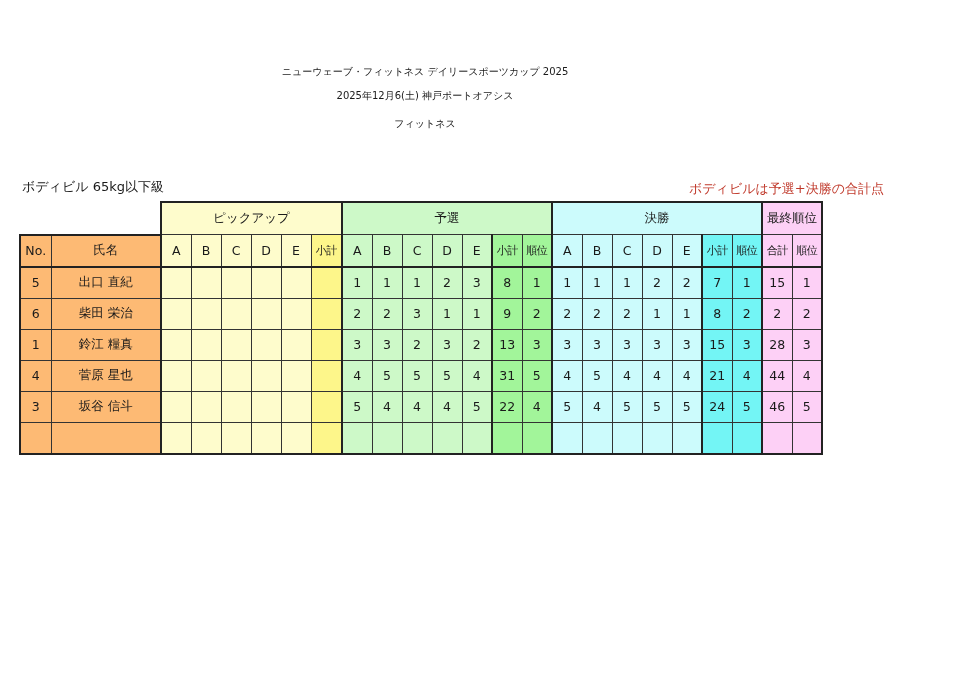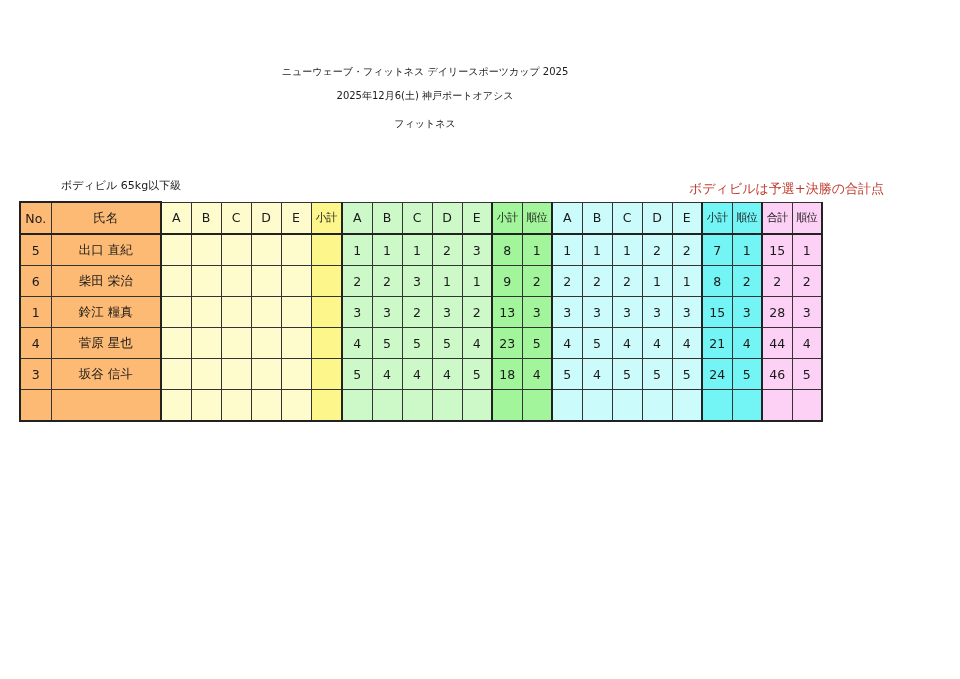--- a/index.html
+++ b/index.html
@@ -2,21 +2,21 @@
 <html><head>
 <meta charset="utf-8">
 <style>
   html, body { margin:0; padding:0; background:#ffffff; }
   body { width:960px; height:679px; position:relative; overflow:hidden;
          font-family:"DejaVu Sans", "Liberation Sans", sans-serif; color:#1a1a1a; }
   .title { position:absolute; left:0; width:850px; text-align:center; font-size:10px; }
   .t1 { top:65px; }
   .t2 { top:89px; }
   .t3 { top:117px; }
-  .class-label { position:absolute; left:22px; top:178px; font-size:11px;margin-left:39px; }
+  .class-label { position:absolute; left:22px; top:178px; font-size:13px; }
   .note { position:absolute; left:689px; top:180px; font-size:13px; color:#c0392b; }
   table.results { position:absolute; left:19px; top:201px; border-collapse:collapse;
                   font-size:12.5px; table-layout:fixed; }
   table.results td { border:1px solid #333; text-align:center; padding:0; height:30px; }
   table.results tr.grp td { height:31px; }
   .thick-l { border-left:2px solid #222 !important; }
   .thick-r { border-right:2px solid #222 !important; }
   .thick-t { border-top:2px solid #222 !important; }
   .thick-b { border-bottom:2px solid #222 !important; }
   .blank { border:none !important; background:#fff; }
@@ -63,20 +63,27 @@
       <col style="width:30px">
       <col style="width:30px">
       <col style="width:30px">
       <col style="width:30px">
       <col style="width:30px">
       <col style="width:30px">
     <col style="width:30px">
       <col style="width:30px">
   </colgroup>
   <tbody>
+      <tr class="grp">
+    <td class="blank" colspan="2"></td>
+    <td class="py thick-l thick-t" colspan="6">ピックアップ</td>
+    <td class="qg thick-l thick-t" colspan="7">予選</td>
+    <td class="fc thick-l thick-t" colspan="7">決勝</td>
+    <td class="fp thick-l thick-t thick-r" colspan="2">最終順位</td>
+  </tr>
   <tr>
     <td class="wh thick-l thick-t thick-b">No.</td>
     <td class="wh thick-t thick-b">氏名</td>
     <td class="py thick-l thick-b">A</td>
     <td class="py thick-b">B</td>
     <td class="py thick-b">C</td>
     <td class="py thick-b">D</td>
     <td class="py thick-b">E</td>
     <td class="pys thick-b sm">小計</td>
     <td class="qg thick-l thick-b">A</td>
@@ -183,21 +190,21 @@
         <td class="py"></td>
         <td class="py"></td>
         <td class="py"></td>
         <td class="py"></td>
         <td class="pys"></td>
         <td class="qg thick-l">4</td>
         <td class="qg">5</td>
         <td class="qg">5</td>
         <td class="qg">5</td>
         <td class="qg">4</td>
-        <td class="qgs thick-l">23</td>
+        <td class="qgs thick-l">31</td>
         <td class="qgs">5</td>
         <td class="fc thick-l">4</td>
         <td class="fc">5</td>
         <td class="fc">4</td>
         <td class="fc">4</td>
         <td class="fc">4</td>
         <td class="fcs thick-l">21</td>
         <td class="fcs">4</td>
         <td class="fp thick-l">44</td>
         <td class="fp thick-r">4</td>
@@ -209,21 +216,21 @@
         <td class="py"></td>
         <td class="py"></td>
         <td class="py"></td>
         <td class="py"></td>
         <td class="pys"></td>
         <td class="qg thick-l">5</td>
         <td class="qg">4</td>
         <td class="qg">4</td>
         <td class="qg">4</td>
         <td class="qg">5</td>
-        <td class="qgs thick-l">18</td>
+        <td class="qgs thick-l">22</td>
         <td class="qgs">4</td>
         <td class="fc thick-l">5</td>
         <td class="fc">4</td>
         <td class="fc">5</td>
         <td class="fc">5</td>
         <td class="fc">5</td>
         <td class="fcs thick-l">24</td>
         <td class="fcs">5</td>
         <td class="fp thick-l">46</td>
         <td class="fp thick-r">5</td>

